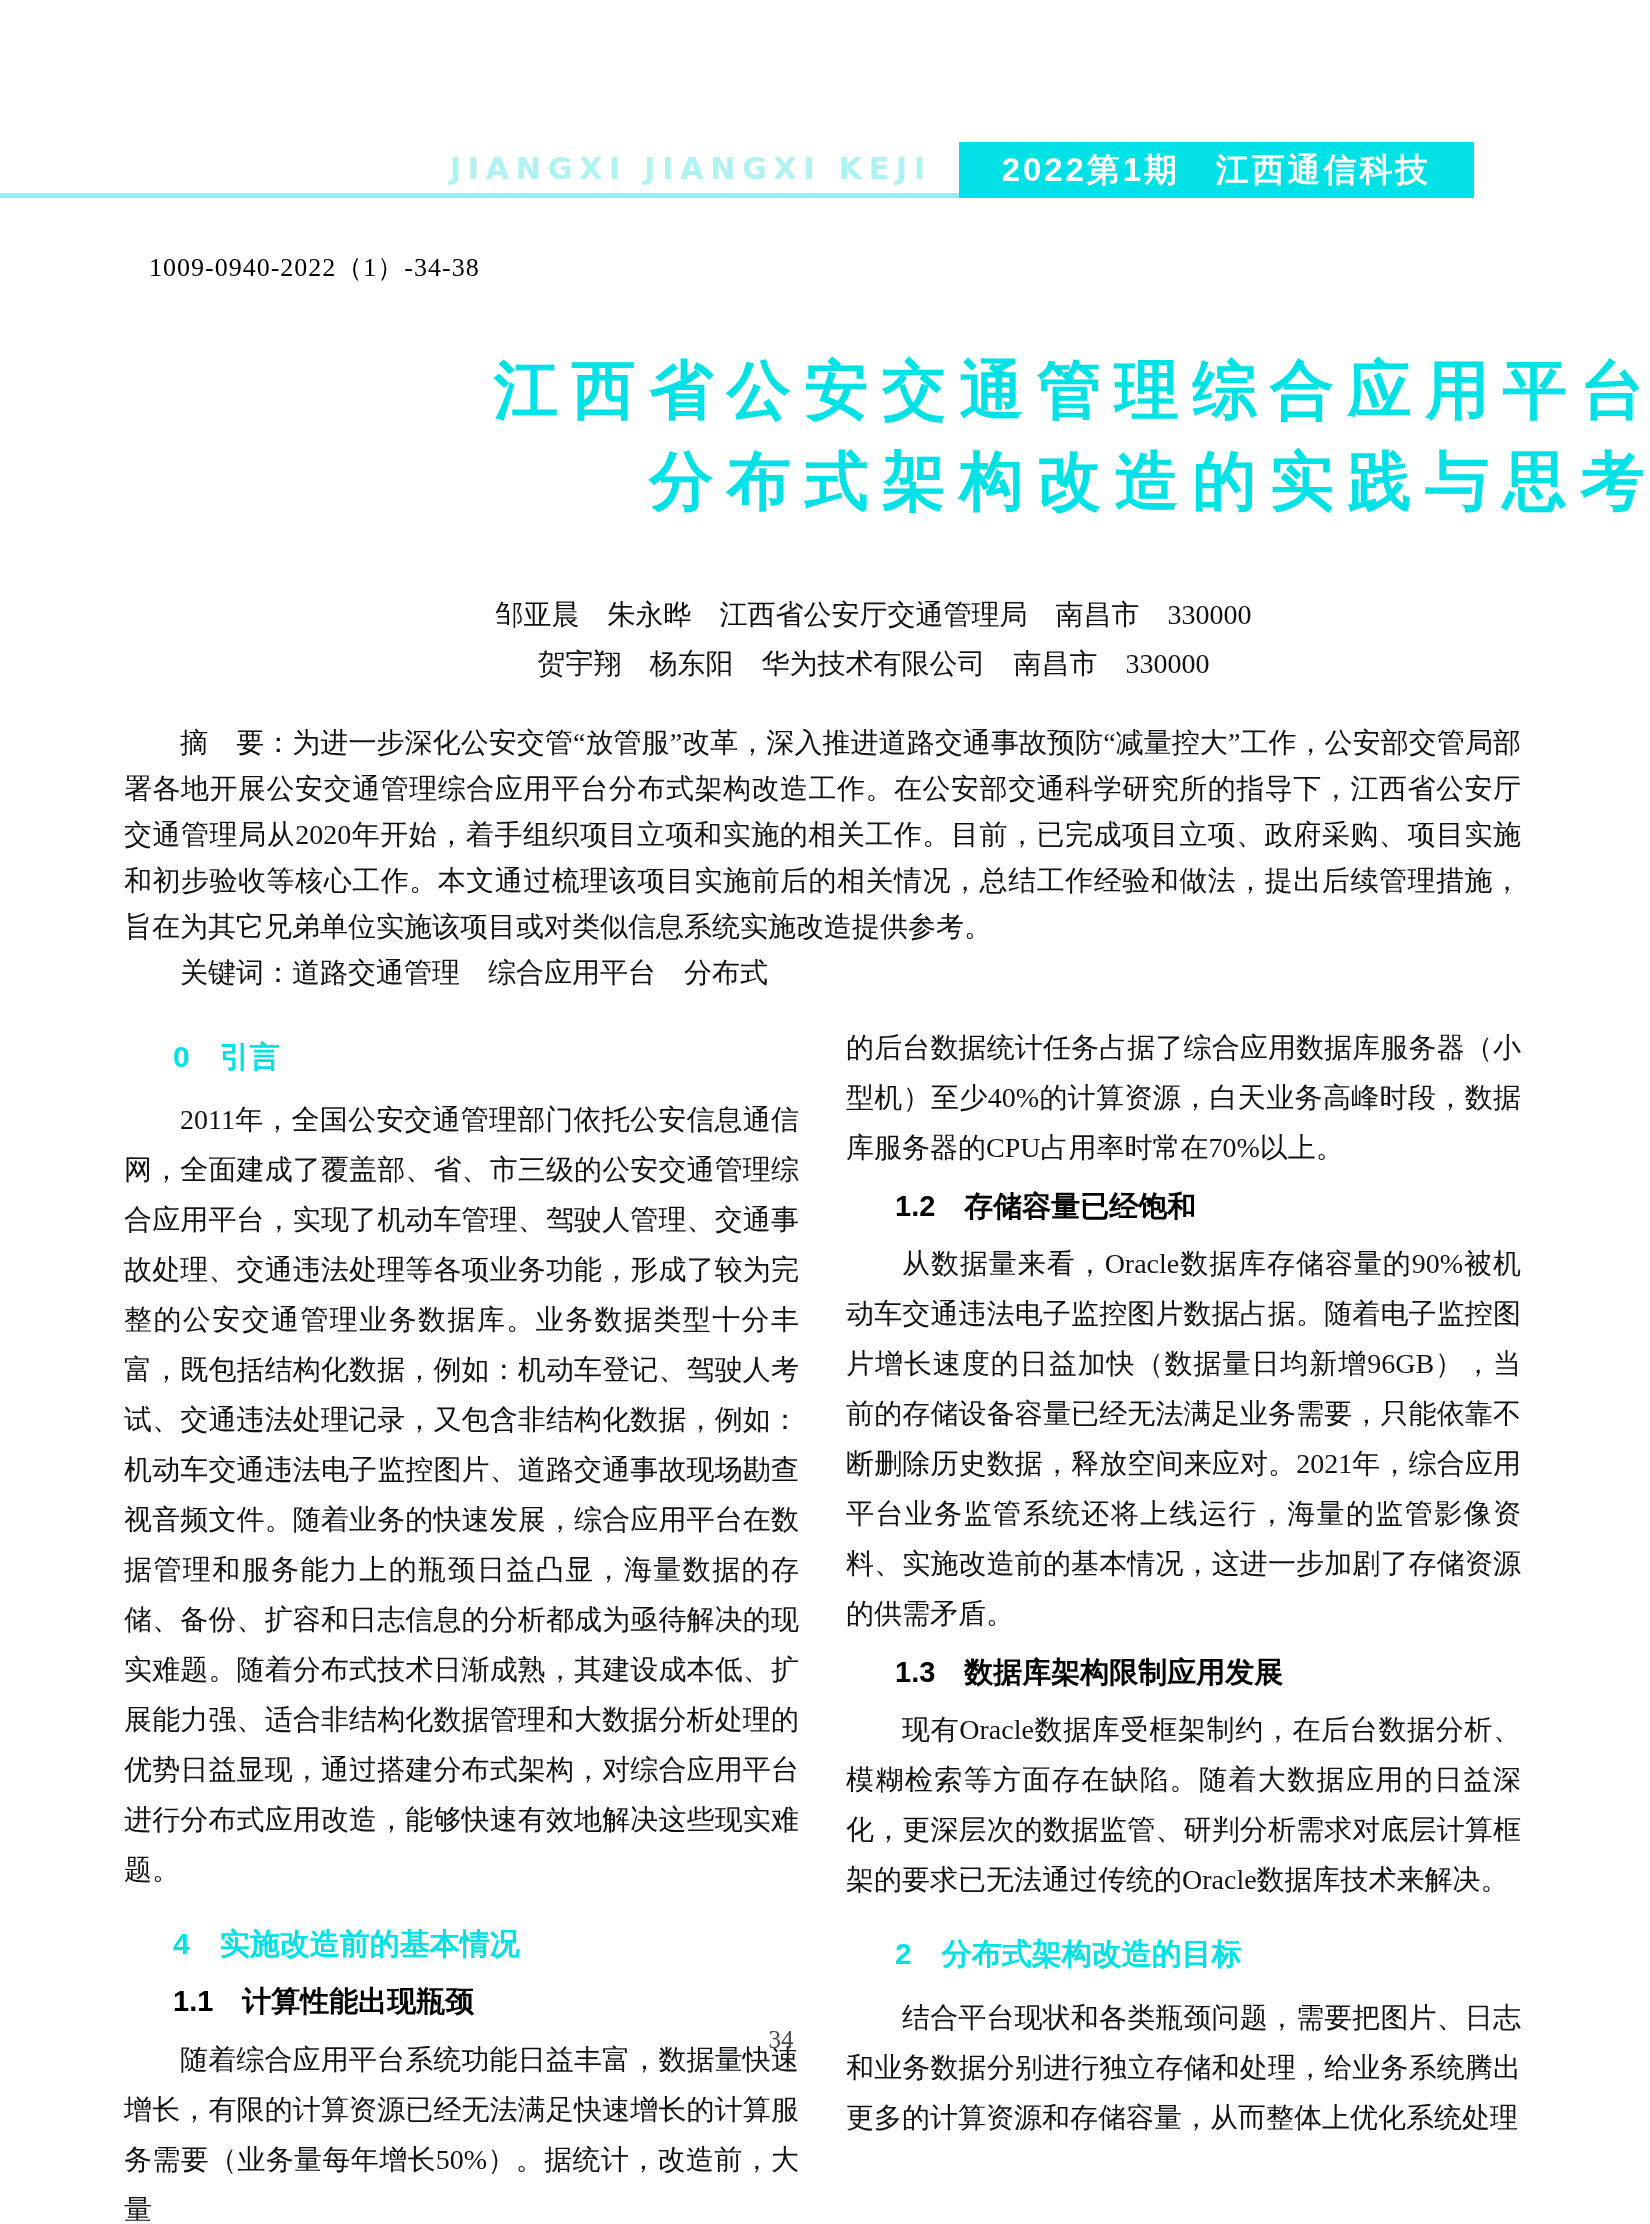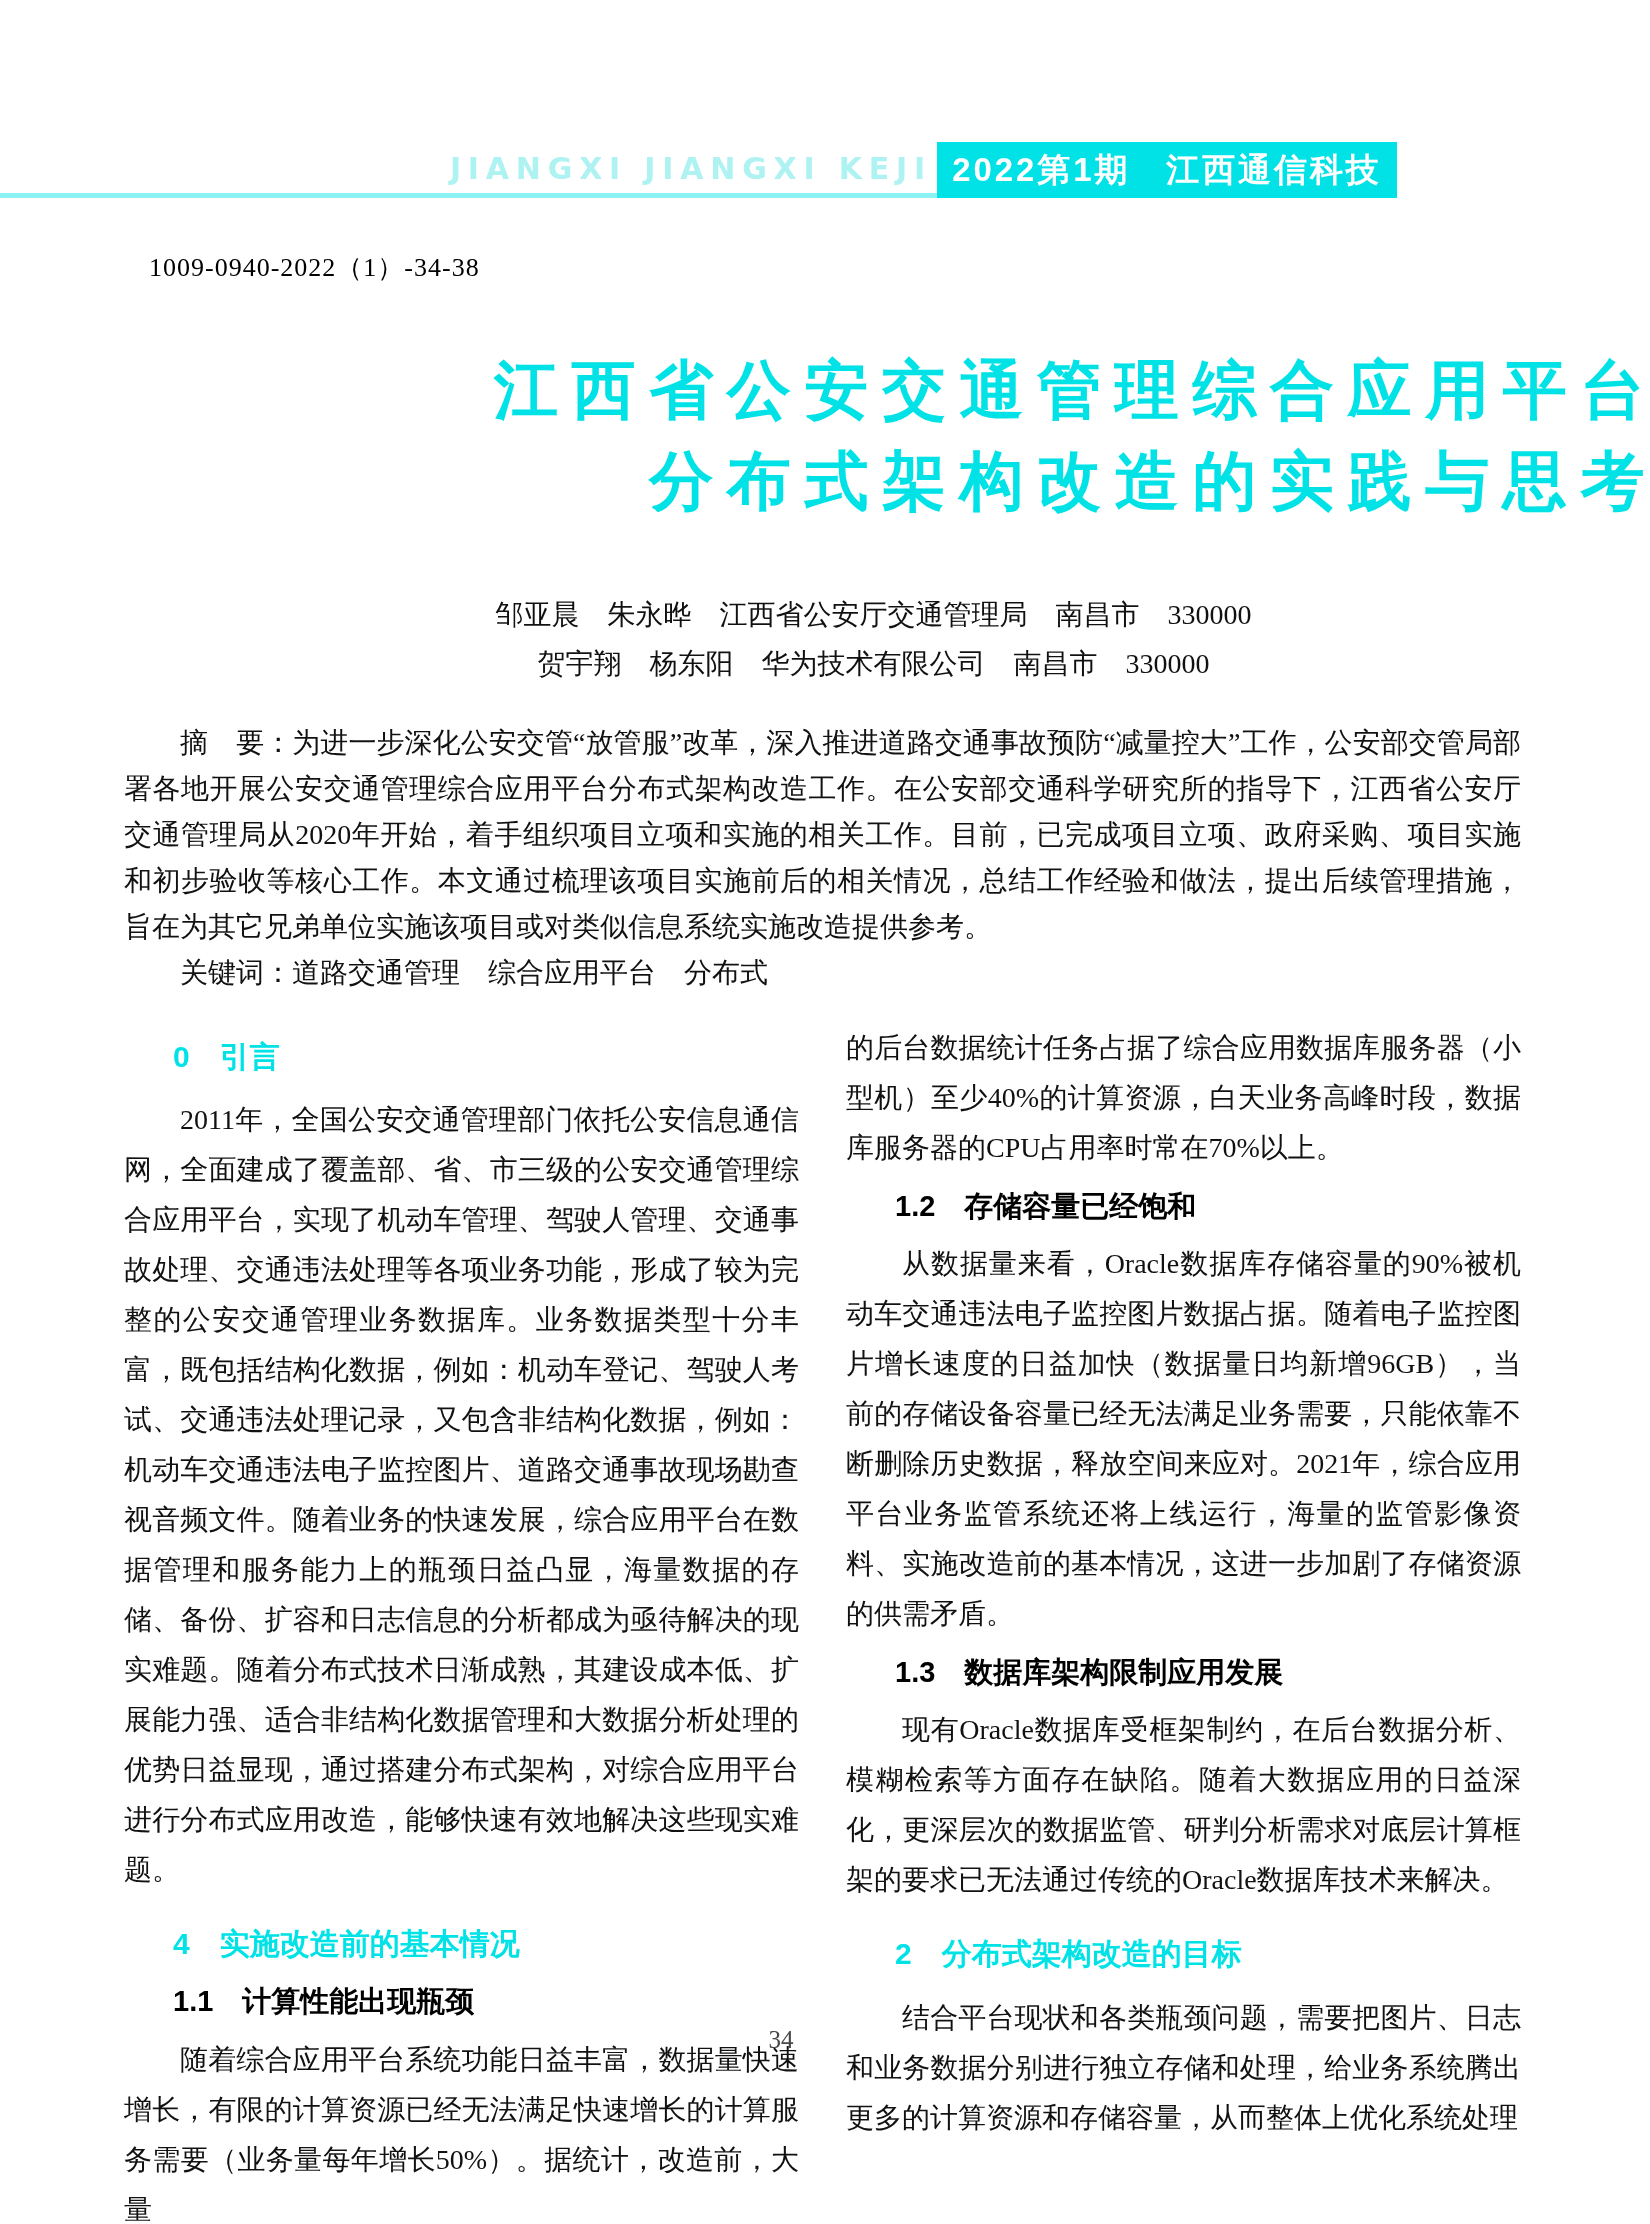--- a/index.html
+++ b/index.html
@@ -22,22 +22,22 @@
     letter-spacing:6.8px;
     color:#aef2f2;
     white-space:nowrap;
   }
   .top-rule{
     position:absolute;top:193px;left:0;
     width:961px;height:4.9px;
     background:#8df2f4;
   }
   .issue-badge{
-    position:absolute;top:142px;left:937px;
-    width:460px;height:56px;
+    position:absolute;top:142px;left:959px;
+    width:515px;height:56px;
     background:#00e2e6;
     color:#ffffff;
     font-family:"Liberation Sans",sans-serif;
     font-weight:bold;
     font-size:33px;
     letter-spacing:2.9px;
     display:flex;align-items:center;justify-content:center;
     white-space:nowrap;
   }
   .article-number{

